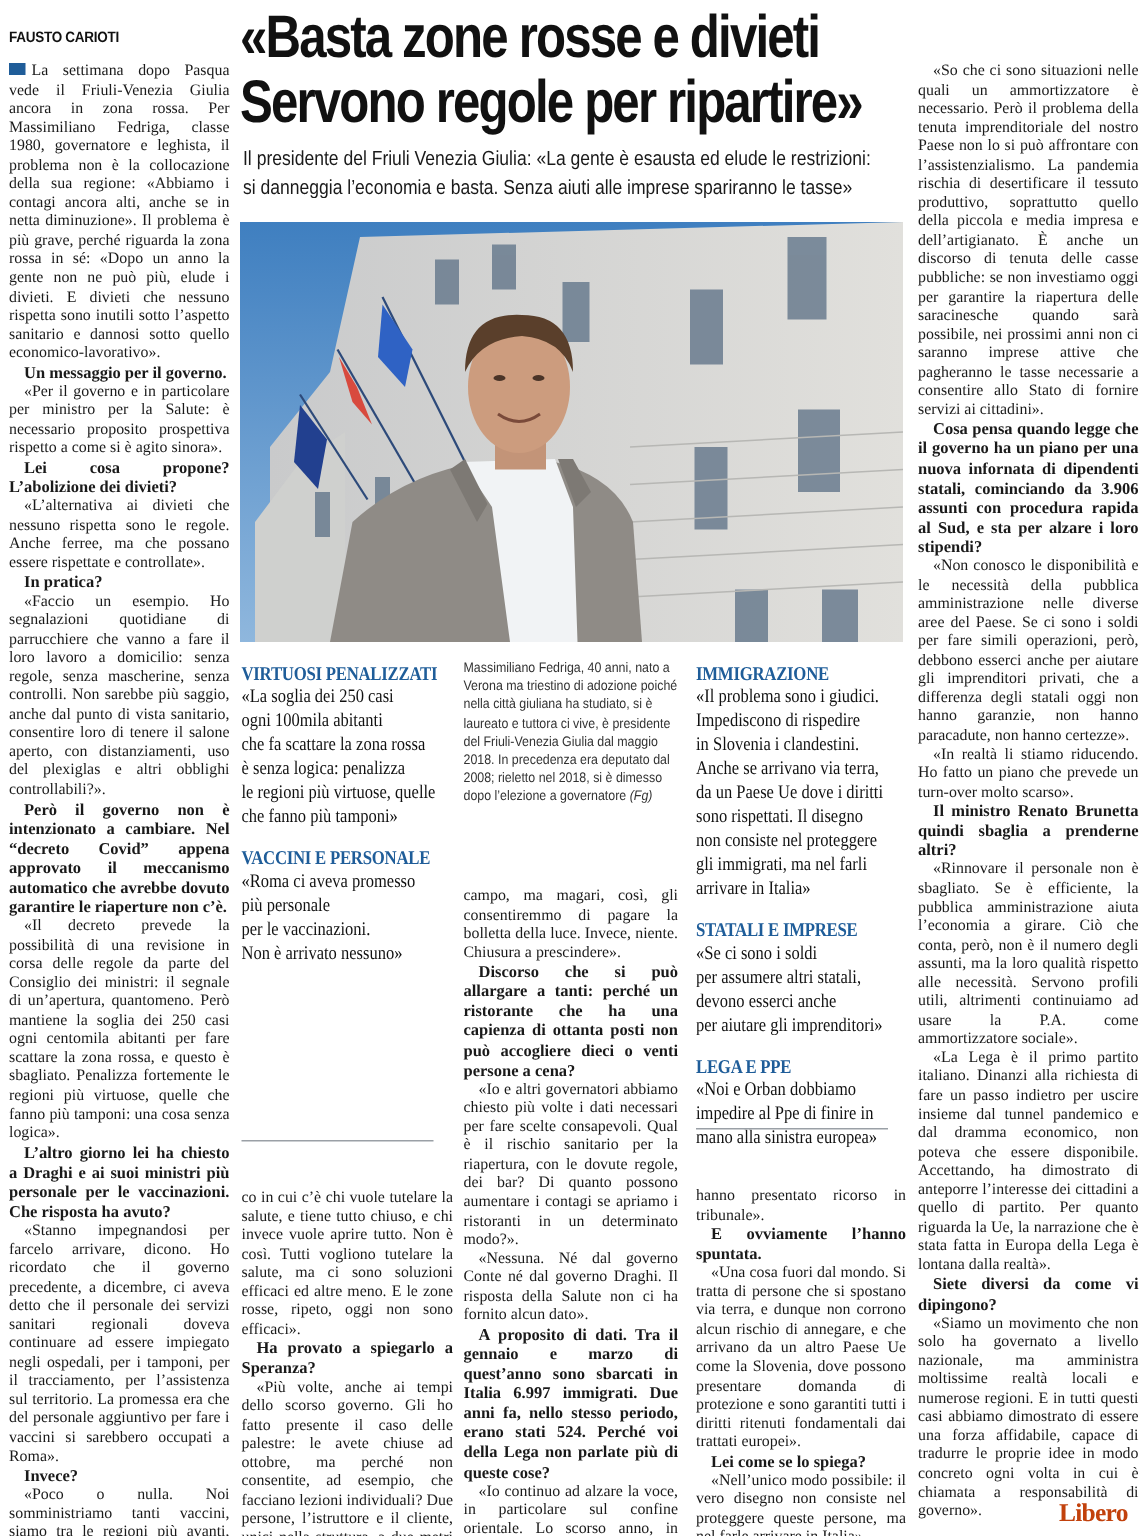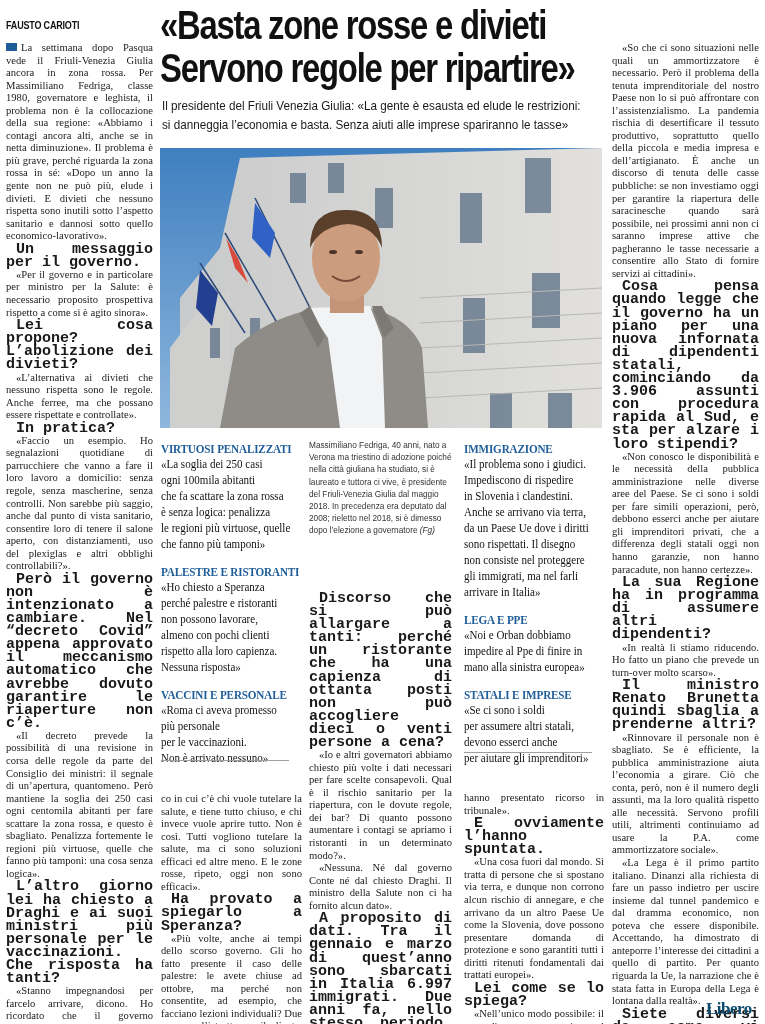--- a/index.html
+++ b/index.html
@@ -1,40 +1,40 @@
 <!DOCTYPE html>
 <html><head>
 <meta charset="utf-8">
 <style>
   html,body{margin:0;padding:0;background:#fff;}
   body{width:765px;height:1024px;position:relative;overflow:hidden;font-family:"Liberation Serif","DejaVu Serif",serif;color:#1a1a1a;}
   .col{position:absolute;font-size:10.6px;line-height:12.55px;text-align:justify;hyphens:manual;}
   .col p{margin:0;text-indent:10px;}
-  .col p.q{font-weight:bold;font-size:15px;line-height:13.1px;font-family:Liberation Mono, monospace;}
+  .col p.q{font-weight:bold;font-size:11px;line-height:13.1px;}
   .col p.first{text-indent:0;}
   #col1{left:6px;top:42px;width:147px;}
   #col2b{left:161px;top:793px;width:141px;}
   #col3b{left:309px;top:592px;width:143px;}
   #col4b{left:464px;top:792px;width:140px;}
   #col5{left:612px;top:42px;width:147px;}
   .byline{position:absolute;left:6px;top:20px;font-family:"Liberation Sans","DejaVu Sans",sans-serif;font-weight:bold;font-size:10px;letter-spacing:-0.2px;color:#111;transform:scaleX(0.9);transform-origin:left;}
   .square{display:inline-block;width:11px;height:8px;background:#1f5d99;margin-right:4px;vertical-align:0px;}
   .headline{position:absolute;left:160px;top:4px;width:445px;font-family:"Liberation Sans","DejaVu Sans",sans-serif;font-weight:bold;font-size:40px;line-height:43px;letter-spacing:-1.5px;color:#111;transform:scaleX(0.82);transform-origin:left;white-space:nowrap;}
   .subhead{position:absolute;left:162px;top:96px;width:445px;font-family:"Liberation Sans","DejaVu Sans",sans-serif;font-size:13.6px;line-height:19px;color:#1a1a1a;transform:scaleX(0.86);transform-origin:left;white-space:nowrap;}
   .photo{position:absolute;left:160px;top:148px;width:442px;height:280px;overflow:hidden;background:#bfc3c6;}
   .box{position:absolute;font-family:Liberation Serif, serif;}
   .box h3{margin:0;color:#1f5d99;font-size:13px;line-height:15px;font-weight:bold;transform:scaleX(0.86);transform-origin:left;white-space:nowrap;letter-spacing:-0.2px;}
   .box .bq{font-size:12.8px;line-height:16px;color:#111;transform:scaleX(0.86);transform-origin:left;white-space:pre-line;width:170px;}
   .box .sec{margin-bottom:12px;}
   #boxL{left:161px;top:441px;width:142px;}
   #boxR{left:464px;top:441px;width:142px;}
   .rule{position:absolute;height:1px;background:#9aa0a6;}
   .caption{position:absolute;left:309px;top:439px;width:145px;font-family:"Liberation Sans","DejaVu Sans",sans-serif;font-size:9.2px;line-height:12.2px;color:#333;transform:scaleX(0.9);transform-origin:left;white-space:pre-line;width:160px;}
   .caption i{font-style:italic;}
-  .logo{position:absolute;left:706px;top:999px;font-family:"Liberation Serif","DejaVu Serif",serif;font-weight:bold;font-size:17px;color:#0c4a6e;letter-spacing:-0.5px;}
+  .logo{position:absolute;left:706px;top:999px;font-family:"Liberation Serif","DejaVu Serif",serif;font-weight:bold;font-size:17px;color:#c2410c;letter-spacing:-0.5px;}
 </style>
 </head>
 <body>
 
 <div class="byline">FAUSTO CARIOTI</div>
 
 <div class="headline">
   <div>«Basta zone rosse e divieti</div>
   <div>Servono regole per ripartire»</div>
 </div>
@@ -115,29 +115,20 @@
   <div class="sec">
     <h3>VIRTUOSI PENALIZZATI</h3>
     <div class="bq">«La soglia dei 250 casi
 ogni 100mila abitanti
 che fa scattare la zona rossa
 è senza logica: penalizza
 le regioni più virtuose, quelle
 che fanno più tamponi»</div>
   </div>
   <div class="sec">
-    <h3>PALESTRE E RISTORANTI</h3>
-    <div class="bq">«Ho chiesto a Speranza
-perché palestre e ristoranti
-non possono lavorare,
-almeno con pochi clienti
-rispetto alla loro capienza.
-Nessuna risposta»</div>
-  </div>
-  <div class="sec">
     <h3>VACCINI E PERSONALE</h3>
     <div class="bq">«Roma ci aveva promesso
 più personale
 per le vaccinazioni.
 Non è arrivato nessuno»</div>
   </div>
 </div>
 <div class="rule" style="left:161px;top:760px;width:128px;"></div>
 
 <div class="box" id="boxR">
@@ -147,74 +138,74 @@
 Impediscono di rispedire
 in Slovenia i clandestini.
 Anche se arrivano via terra,
 da un Paese Ue dove i diritti
 sono rispettati. Il disegno
 non consiste nel proteggere
 gli immigrati, ma nel farli
 arrivare in Italia»</div>
   </div>
   <div class="sec">
-    <h3>LEGA E PPE</h3>
-    <div class="bq">«Noi e Orban dobbiamo
-impedire al Ppe di finire in
-mano alla sinistra europea»</div>
-  </div>
-  <div class="sec">
     <h3>STATALI E IMPRESE</h3>
     <div class="bq">«Se ci sono i soldi
 per assumere altri statali,
 devono esserci anche
 per aiutare gli imprenditori»</div>
+  </div>
+  <div class="sec">
+    <h3>LEGA E PPE</h3>
+    <div class="bq">«Noi e Orban dobbiamo
+impedire al Ppe di finire in
+mano alla sinistra europea»</div>
   </div>
 </div>
 <div class="rule" style="left:464px;top:752px;width:128px;"></div>
 
 <div class="col" id="col1">
     <p class="first"><span class="square"></span><span>La settimana dopo Pasqua vede il Friuli-Venezia Giulia ancora in zona rossa. Per Massimiliano Fedriga, classe 1980, governatore e leghista, il problema non è la collocazione della sua regione: «Abbiamo i contagi ancora alti, anche se in netta diminuzione». Il problema è più grave, perché riguarda la zona rossa in sé: «Dopo un anno la gente non ne può più, elude i divieti. E divieti che nessuno rispetta sono inutili sotto l’aspetto sanitario e dannosi sotto quello economico-lavorativo».</span></p>
     <p class="q"><span>Un messaggio per il governo.</span></p>
     <p><span>«Per il governo e in particolare per ministro per la Salute: è necessario proposito prospettiva rispetto a come si è agito sinora».</span></p>
     <p class="q"><span>Lei cosa propone? L’abolizione dei divieti?</span></p>
     <p><span>«L’alternativa ai divieti che nessuno rispetta sono le regole. Anche ferree, ma che possano essere rispettate e controllate».</span></p>
     <p class="q"><span>In pratica?</span></p>
     <p><span>«Faccio un esempio. Ho segnalazioni quotidiane di parrucchiere che vanno a fare il loro lavoro a domicilio: senza regole, senza mascherine, senza controlli. Non sarebbe più saggio, anche dal punto di vista sanitario, consentire loro di tenere il salone aperto, con distanziamenti, uso del plexiglas e altri obblighi controllabili?».</span></p>
     <p class="q"><span>Però il governo non è intenzionato a cambiare. Nel “decreto Covid” appena approvato il meccanismo automatico che avrebbe dovuto garantire le riaperture non c’è.</span></p>
     <p><span>«Il decreto prevede la possibilità di una revisione in corsa delle regole da parte del Consiglio dei ministri: il segnale di un’apertura, quantomeno. Però mantiene la soglia dei 250 casi ogni centomila abitanti per fare scattare la zona rossa, e questo è sbagliato. Penalizza fortemente le regioni più virtuose, quelle che fanno più tamponi: una cosa senza logica».</span></p>
-    <p class="q"><span>L’altro giorno lei ha chiesto a Draghi e ai suoi ministri più personale per le vaccinazioni. Che risposta ha tanti?</span></p>
+    <p class="q"><span>L’altro giorno lei ha chiesto a Draghi e ai suoi ministri più personale per le vaccinazioni. Che risposta ha avuto?</span></p>
     <p><span>«Stanno impegnandosi per farcelo arrivare, dicono. Ho ricordato che il governo precedente, a dicembre, ci aveva detto che il personale dei servizi sanitari regionali doveva continuare ad essere impiegato negli ospedali, per i tamponi, per il tracciamento, per l’assistenza sul territorio. La promessa era che del personale aggiuntivo per fare i vaccini si sarebbero occupati a Roma».</span></p>
     <p class="q"><span>Invece?</span></p>
     <p><span>«Poco o nulla. Noi somministriamo tanti vaccini, siamo tra le regioni più avanti, anche con le seconde dosi. Però lo facciamo usando lo stesso personale che c’era prima».</span></p>
   </div>
 <div class="col" id="col2b">
     <p class="first"><span>co in cui c’è chi vuole tutelare la salute, e tiene tutto chiuso, e chi invece vuole aprire tutto. Non è così. Tutti vogliono tutelare la salute, ma ci sono soluzioni efficaci ed altre meno. E le zone rosse, ripeto, oggi non sono efficaci».</span></p>
     <p class="q"><span>Ha provato a spiegarlo a Speranza?</span></p>
     <p><span>«Più volte, anche ai tempi dello scorso governo. Gli ho fatto presente il caso delle palestre: le avete chiuse ad ottobre, ma perché non consentite, ad esempio, che facciano lezioni individuali? Due persone, l’istruttore e il cliente, unici nella struttura, a due metri di distanza l’uno dall’altro: dov’è il rischio sanitario? Qualcuno me lo deve dire».</span></p>
   </div>
 <div class="col" id="col3b">
+    <p class="first"><span>campo, ma magari, così, gli consentiremmo di pagare la bolletta della luce. Invece, niente. Chiusura a prescindere».</span></p>
     <p class="q"><span>Discorso che si può allargare a tanti: perché un ristorante che ha una capienza di ottanta posti non può accogliere dieci o venti persone a cena?</span></p>
     <p><span>«Io e altri governatori abbiamo chiesto più volte i dati necessari per fare scelte consapevoli. Qual è il rischio sanitario per la riapertura, con le dovute regole, dei bar? Di quanto possono aumentare i contagi se apriamo i ristoranti in un determinato modo?».</span></p>
-    <p><span>«Nessuna. Né dal governo Conte né dal chiesto Draghi. Il ministro della Salute non ci ha fornito alcun dato».</span></p>
+    <p><span>«Nessuna. Né dal governo Conte né dal governo Draghi. Il risposta della Salute non ci ha fornito alcun dato».</span></p>
     <p class="q"><span>A proposito di dati. Tra il gennaio e marzo di quest’anno sono sbarcati in Italia 6.997 immigrati. Due anni fa, nello stesso periodo, erano stati 524. Perché voi della Lega non parlate più di queste cose?</span></p>
     <p><span>«Io continuo ad alzare la voce, in particolare sul confine orientale. Lo scorso anno, in piena pandemia, in Friuli-Venezia Giulia ci sono stati arrivi con numeri importanti, che noi non possiamo assolutamente gestire».</span></p>
   </div>
 <div class="col" id="col4b">
     <p class="first"><span>hanno presentato ricorso in tribunale».</span></p>
     <p class="q"><span>E ovviamente l’hanno spuntata.</span></p>
     <p><span>«Una cosa fuori dal mondo. Si tratta di persone che si spostano via terra, e dunque non corrono alcun rischio di annegare, e che arrivano da un altro Paese Ue come la Slovenia, dove possono presentare domanda di protezione e sono garantiti tutti i diritti ritenuti fondamentali dai trattati europei».</span></p>
     <p class="q"><span>Lei come se lo spiega?</span></p>
     <p><span>«Nell’unico modo possibile: il vero disegno non consiste nel proteggere queste persone, ma nel farle arrivare in Italia».</span></p>
   </div>
 <div class="col" id="col5">
     <p><span>«So che ci sono situazioni nelle quali un ammortizzatore è necessario. Però il problema della tenuta imprenditoriale del nostro Paese non lo si può affrontare con l’assistenzialismo. La pandemia rischia di desertificare il tessuto produttivo, soprattutto quello della piccola e media impresa e dell’artigianato. È anche un discorso di tenuta delle casse pubbliche: se non investiamo oggi per garantire la riapertura delle saracinesche quando sarà possibile, nei prossimi anni non ci saranno imprese attive che pagheranno le tasse necessarie a consentire allo Stato di fornire servizi ai cittadini».</span></p>
     <p class="q"><span>Cosa pensa quando legge che il governo ha un piano per una nuova infornata di dipendenti statali, cominciando da 3.906 assunti con procedura rapida al Sud, e sta per alzare i loro stipendi?</span></p>
     <p><span>«Non conosco le disponibilità e le necessità della pubblica amministrazione nelle diverse aree del Paese. Se ci sono i soldi per fare simili operazioni, però, debbono esserci anche per aiutare gli imprenditori privati, che a differenza degli statali oggi non hanno garanzie, non hanno paracadute, non hanno certezze».</span></p>
-    <p class="q"><span>La sua Regione ha in programma di assumere altri dipendenti?</span></p>
     <p><span>«In realtà li stiamo riducendo. Ho fatto un piano che prevede un turn-over molto scarso».</span></p>
     <p class="q"><span>Il ministro Renato Brunetta quindi sbaglia a prenderne altri?</span></p>
     <p><span>«Rinnovare il personale non è sbagliato. Se è efficiente, la pubblica amministrazione aiuta l’economia a girare. Ciò che conta, però, non è il numero degli assunti, ma la loro qualità rispetto alle necessità. Servono profili utili, altrimenti continuiamo ad usare la P.A. come ammortizzatore sociale».</span></p>
     <p><span>«La Lega è il primo partito italiano. Dinanzi alla richiesta di fare un passo indietro per uscire insieme dal tunnel pandemico e dal dramma economico, non poteva che essere disponibile. Accettando, ha dimostrato di anteporre l’interesse dei cittadini a quello di partito. Per quanto riguarda la Ue, la narrazione che è stata fatta in Europa della Lega è lontana dalla realtà».</span></p>
     <p class="q"><span>Siete diversi da come vi dipingono?</span></p>
     <p><span>«Siamo un movimento che non solo ha governato a livello nazionale, ma amministra moltissime realtà locali e numerose regioni. E in tutti questi casi abbiamo dimostrato di essere una forza affidabile, capace di tradurre le proprie idee in modo concreto ogni volta in cui è chiamata a responsabilità di governo».</span></p>
   </div>
 
 <div class="logo">Libero</div>
 

